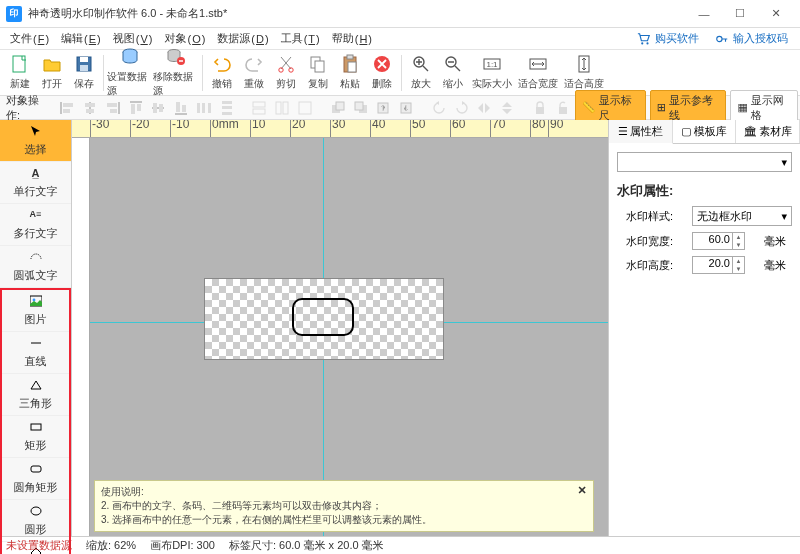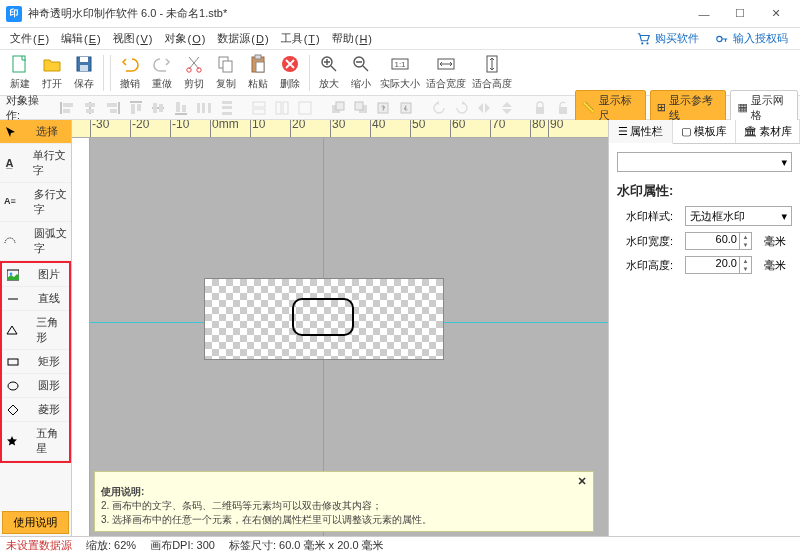--- a/index.html
+++ b/index.html
@@ -28,21 +28,21 @@
 .tbrow2 { background:#f9f9f9; border-bottom:1px solid #ddd; padding:1px 2px; display:flex; align-items:center; gap:2px;}
 .tbrow2 .label { font-size:11px; color:#333; padding:0 4px;}
 .mini { width:22px;height:20px;display:flex;align-items:center;justify-content:center;opacity:0.45;}
 .tbrow2 .rightgroup { margin-left:auto; display:flex; gap:4px; }
 .togglebtn { background:#ffb634; border:1px solid #e09a1a; padding:2px 6px; font-size:11px; display:flex;align-items:center;gap:3px;color:#333;border-radius:2px;}
 .togglebtn.plain { background:#fff;border:1px solid #ccc;}
 
 .main { display:flex; height: calc(554px - 28px - 22px - 46px - 24px - 18px); }
 
 .leftpanel { width:72px; background:#f7f7f7; border-right:1px solid #ccc; display:flex;flex-direction:column; }
-.tool { display:flex; align-items:center; gap:18px; padding:4px 4px; font-size:11px; color:#333; border-bottom:1px solid #eee;}
+.tool { display:flex; align-items:center; gap:4px; padding:4px 4px; font-size:11px; color:#333; border-bottom:1px solid #eee;flex-direction:column;}
 .tool.active { background:#ffb634; }
 .tool .ic { width:14px;height:14px;display:flex;align-items:center;justify-content:center;}
 .tool-group-hl { border:2px solid #e23;}
 .leftpanel .flexgrow { flex:1; }
 .usehelp { background:#ffb634; text-align:center;font-size:11px; padding:3px 0; border:1px solid #e09a1a;margin:2px;}
 
 .canvaszone { flex:1; position:relative; background:#b5b5b5; display:flex; flex-direction:column; }
 .rulerH { height:18px; background:#fef9c3; border-bottom:1px solid #aaa; position:relative; font-size:12px; color:#555; overflow:hidden;}
 .rulerH .tick { position:absolute; top:0; height:18px; border-left:1px solid #888; padding-left:1px; line-height:8px;}
 .canvasbody { flex:1; position:relative; display:flex; }
@@ -56,31 +56,31 @@
   linear-gradient(45deg,transparent 75%,#ccc 75%),
   linear-gradient(-45deg,transparent 75%,#ccc 75%);
   background-size:14px 14px;
   background-position:0 0,0 7px,7px -7px,-7px 0;
   background-color:#fff;
   border:1px solid #888;
 }
 .selshape { position:absolute; border:2px solid #000; border-radius:10px; }
 
 .tipbox { position:absolute; left:4px; right:14px; bottom:4px; background:#ffffe1; border:1px solid #c9c98a; padding:4px 6px; font-size:10px; color:#444; line-height:1.4;}
-.tipbox .hdr { font-weight:bold;margin-top:9px; }
+.tipbox .hdr { font-weight:normal; }
 .tipbox .close { position:absolute; right:4px; top:2px; width:14px;height:14px; font-size:11px; font-weight:bold; color:#333; text-align:center; cursor:pointer;}
 
 .rightpanel { width:192px; background:#fff; border-left:1px solid #ccc; display:flex;flex-direction:column; font-size:11px;}
 .tabs { display:flex; border-bottom:1px solid #ccc; }
 .tab { flex:1; text-align:center; padding:4px 2px; display:flex;align-items:center;justify-content:center;gap:2px; border-right:1px solid #ddd;}
 .tab.active { background:#f7f7f7; border-bottom:1px solid #fff; margin-bottom:-1px;}
 .propbody { padding:8px; }
 .combo { width:100%; height:20px; border:1px solid #aaa; background:#fff; font-size:11px; padding:0 4px; display:flex;align-items:center;justify-content:space-between;}
 .propheading { font-size:13px; font-weight:bold; color:#2a2a2a; margin:10px 0 6px 0;}
-.proprow { display:flex; align-items:center; margin:6px 0; gap:12px;}
+.proprow { display:flex; align-items:center; margin:6px 0; gap:19px;}
 .proprow .plabel { width:56px; text-align:right;}
 .proprow .pinput { flex:1; height:18px; border:1px solid #aaa; text-align:right; padding:0 14px 0 2px; font-size:11px; position:relative; background:#fff;}
 .proprow .pinput .spin { position:absolute; right:0; top:0; bottom:0; width:12px; display:flex;flex-direction:column;}
 .proprow .pinput .spin div{flex:1;border-left:1px solid #aaa;font-size:6px;text-align:center;line-height:8px;color:#666;}
 .proprow .punit { width:28px; }
 
 .statusbar { height:18px; background:#fff; border-top:1px solid #ccc; display:flex; align-items:center; font-size:11px; color:#333; padding:0 6px; gap:14px;}
 .statusbar .s1 { color:#c33; }
 
 svg { display:block; }
@@ -150,20 +150,40 @@
       <span class="ic">
         <svg width="20" height="20">
           <rect x="3" y="3" width="14" height="14" fill="#47a" stroke="#258"></rect>
           <rect x="6" y="3" width="8" height="5" fill="#fff"></rect>
           <rect x="6" y="11" width="8" height="6" fill="#cde"></rect>
         </svg>
       </span>
       <span class="lbl">保存</span>
     </div>
   <div class="tbsep"></div>
+  <div class="tbbtn tbbtn-lg">
+      <span class="ic">
+        <svg width="22" height="20">
+          <ellipse cx="11" cy="5" rx="7" ry="3" fill="#9cf" stroke="#369"></ellipse>
+          <path d="M4 5v8c0 1.7 3 3 7 3s7-1.3 7-3V5" fill="#9cf" stroke="#369"></path>
+        </svg>
+      </span>
+      <span class="lbl">设置数据源</span>
+    </div>
+  <div class="tbbtn tbbtn-lg">
+      <span class="ic">
+        <svg width="22" height="20">
+          <ellipse cx="9" cy="5" rx="6" ry="2.5" fill="#ccc" stroke="#888"></ellipse>
+          <path d="M3 5v7c0 1.4 2.7 2.5 6 2.5s6-1.1 6-2.5V5" fill="#ccc" stroke="#888"></path>
+          <circle cx="16" cy="14" r="4" fill="#e44"></circle>
+          <path d="M14 14h4" stroke="#fff" stroke-width="1.5"></path>
+        </svg>
+      </span>
+      <span class="lbl">移除数据源</span>
+    </div>
   <div class="tbsep"></div>
   <div class="tbbtn">
       <span class="ic">
         <svg width="20" height="20">
           <path d="M12 5a6 6 0 0 1 0 12H6M6 5l-3 3 3 3" fill="none" stroke="#e90" stroke-width="1.6"></path>
         </svg>
       </span>
       <span class="lbl">撤销</span>
     </div>
   <div class="tbbtn">
@@ -469,20 +489,28 @@
           </span>
           <span>三角形</span>
         </div>
       <div class="tool">
           <span class="ic">
             <svg width="12" height="12">
               <rect x="1" y="3" width="10" height="6" fill="none" stroke="#000"></rect>
             </svg>
           </span>
           <span>矩形</span>
+        </div>
+      <div class="tool">
+          <span class="ic">
+            <svg width="12" height="12">
+              <rect x="1" y="3" width="10" height="6" rx="2" fill="none" stroke="#000"></rect>
+            </svg>
+          </span>
+          <span>圆角矩形</span>
         </div>
       <div class="tool">
           <span class="ic">
             <svg width="12" height="12">
               <ellipse cx="6" cy="6" rx="5" ry="4" fill="none" stroke="#000"></ellipse>
             </svg>
           </span>
           <span>圆形</span>
         </div>
       <div class="tool">

